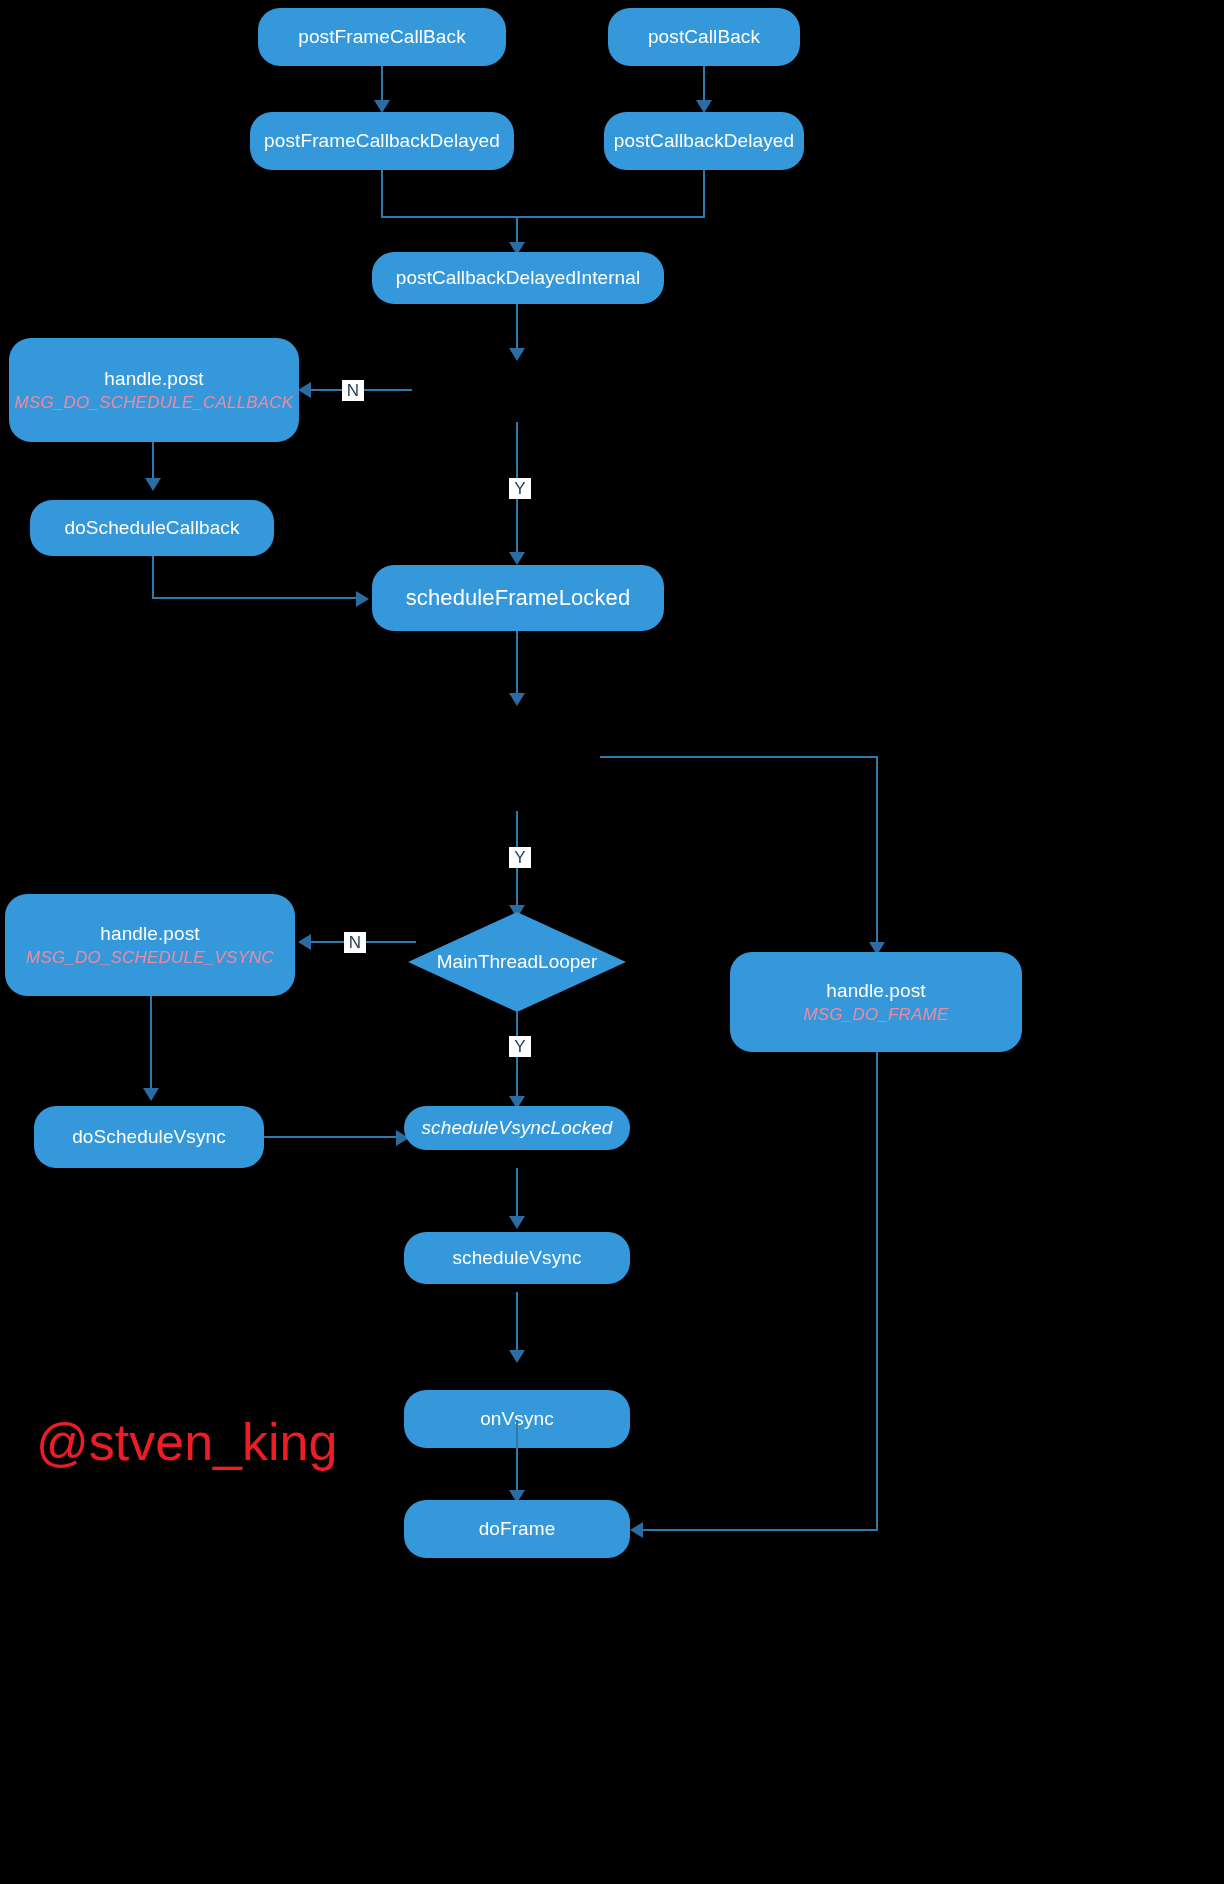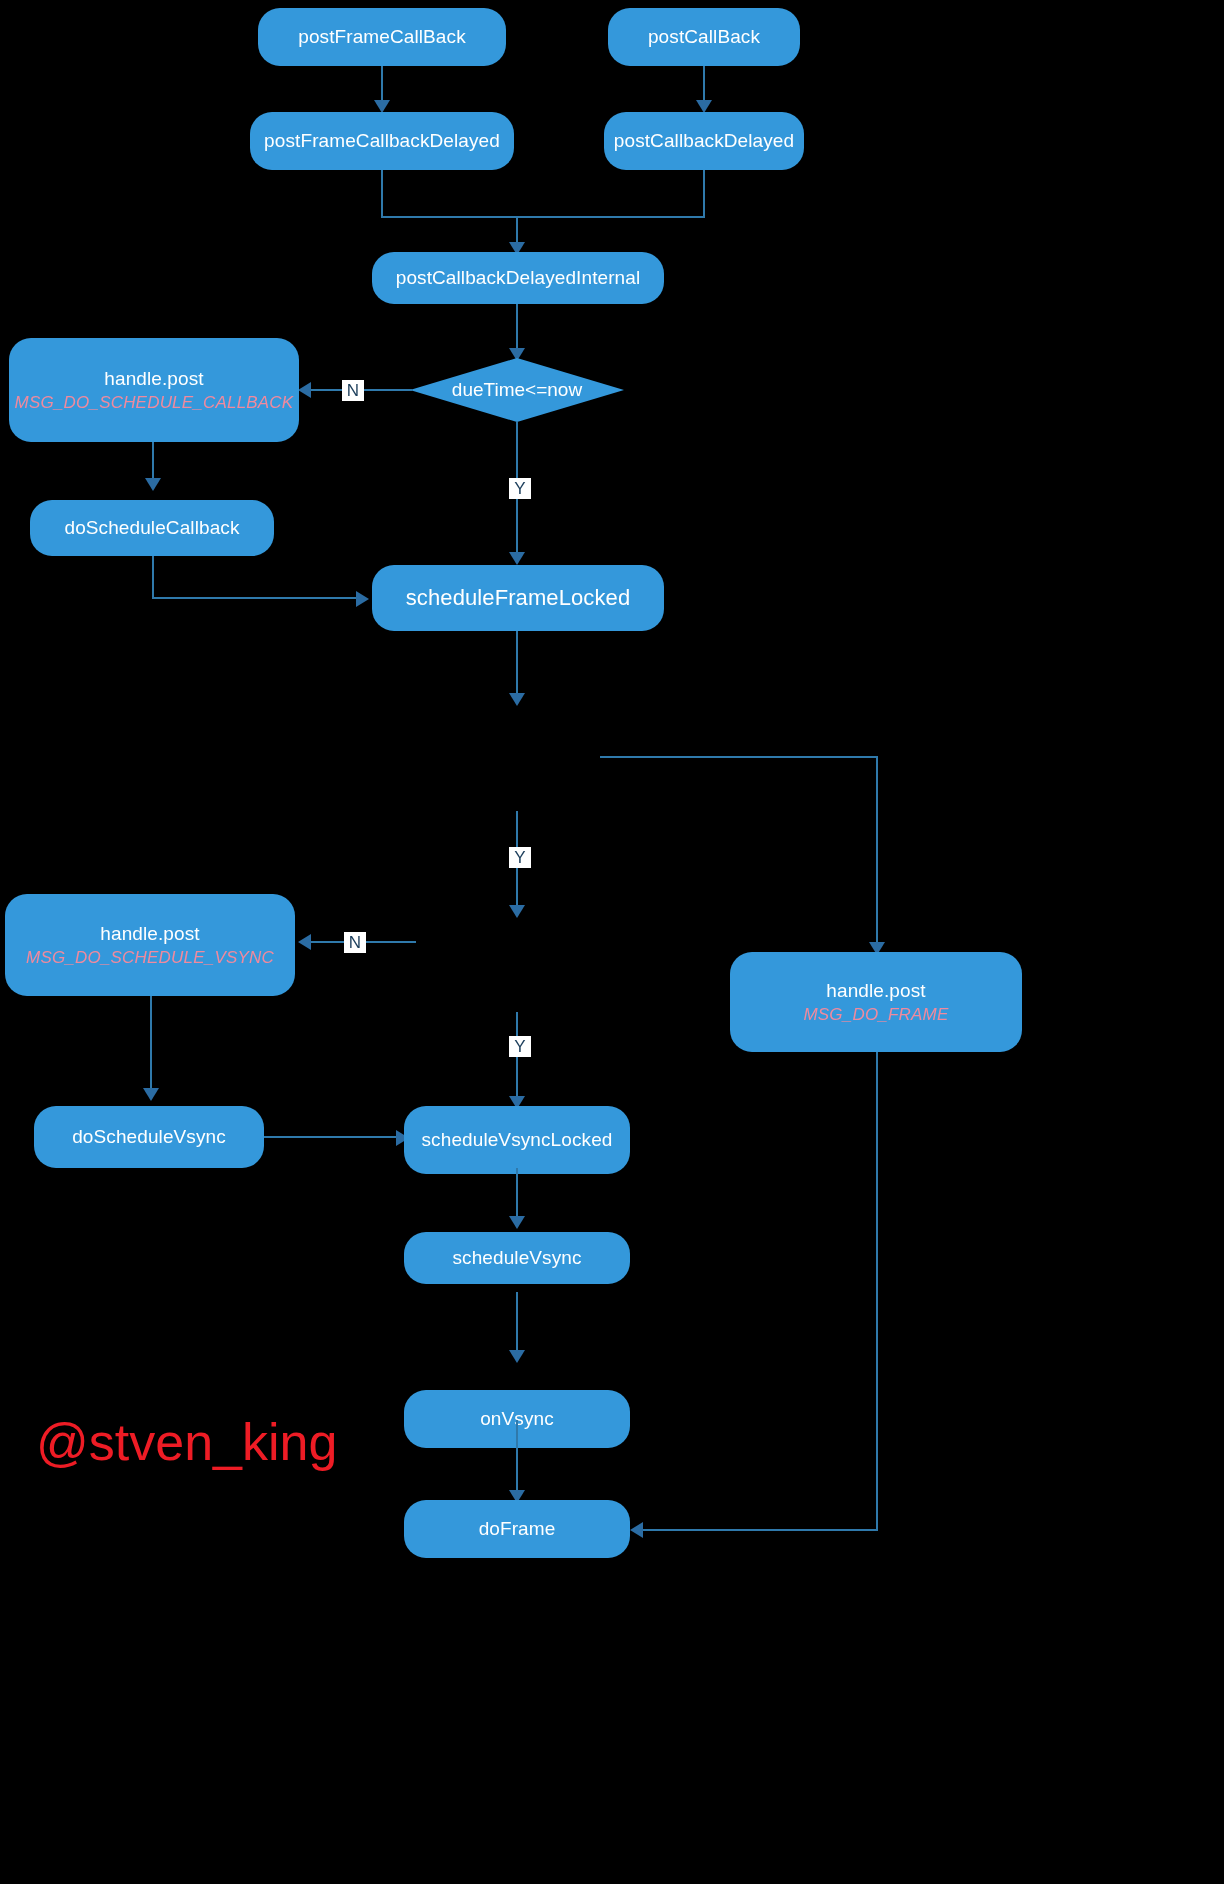--- a/index.html
+++ b/index.html
@@ -130,24 +130,20 @@
   <div class="conn vline" style="left:516px;top:216px;height:36px;"></div>
   <div class="arrow down" style="left:509px;top:242px;"></div>
 
   <div class="node" style="left:372px;top:252px;width:292px;height:52px;">
     <span class="main">postCallbackDelayedInternal</span>
   </div>
 
   <div class="conn vline" style="left:516px;top:304px;height:54px;"></div>
   <div class="arrow down" style="left:509px;top:348px;"></div>
 
-  <div class="diamond" style="left:410px;top:358px;width:214px;height:64px;">
-    <div class="shape"></div>
-    <div class="dlabel">dueTime&lt;=now</div>
-  </div>
 
   <div class="conn hline" style="left:308px;top:389px;width:104px;"></div>
   <div class="arrow left" style="left:298px;top:382px;"></div>
   <div class="edgelabel" style="left:342px;top:380px;width:16px;">N</div>
 
   <div class="conn vline" style="left:516px;top:422px;height:140px;"></div>
   <div class="arrow down" style="left:509px;top:552px;"></div>
   <div class="edgelabel" style="left:509px;top:478px;width:16px;">Y</div>
 
   <div class="node" style="left:9px;top:338px;width:290px;height:104px;">
@@ -175,20 +171,24 @@
 
 
   <div class="conn hline" style="left:600px;top:756px;width:278px;"></div>
   <div class="conn vline" style="left:876px;top:756px;height:196px;"></div>
   <div class="arrow down" style="left:869px;top:942px;"></div>
 
   <div class="conn vline" style="left:516px;top:811px;height:104px;"></div>
   <div class="arrow down" style="left:509px;top:905px;"></div>
   <div class="edgelabel" style="left:509px;top:847px;width:16px;">Y</div>
 
+  <div class="diamond" style="left:408px;top:912px;width:218px;height:100px;">
+    <div class="shape"></div>
+    <div class="dlabel">MainThreadLooper</div>
+  </div>
 
   <div class="conn hline" style="left:308px;top:941px;width:108px;"></div>
   <div class="arrow left" style="left:298px;top:934px;"></div>
   <div class="edgelabel" style="left:344px;top:932px;width:16px;">N</div>
 
   <div class="conn vline" style="left:516px;top:1012px;height:94px;"></div>
   <div class="arrow down" style="left:509px;top:1096px;"></div>
   <div class="edgelabel" style="left:509px;top:1036px;width:16px;">Y</div>
 
   <div class="node" style="left:5px;top:894px;width:290px;height:102px;">
@@ -208,21 +208,21 @@
   <div class="conn hline" style="left:640px;top:1529px;width:238px;"></div>
   <div class="arrow left" style="left:630px;top:1522px;"></div>
 
   <div class="node" style="left:34px;top:1106px;width:230px;height:62px;">
     <span class="main">doScheduleVsync</span>
   </div>
 
   <div class="conn hline" style="left:264px;top:1136px;width:136px;"></div>
   <div class="arrow right" style="left:396px;top:1130px;"></div>
 
-  <div class="node" style="left:404px;top:1106px;width:226px;height:68px;">
+  <div class="node" style="left:404px;top:1106px;width:226px;height:44px;font-style:italic;">
     <span class="main">scheduleVsyncLocked</span>
   </div>
 
   <div class="conn vline" style="left:516px;top:1168px;height:58px;"></div>
   <div class="arrow down" style="left:509px;top:1216px;"></div>
 
   <div class="node" style="left:404px;top:1232px;width:226px;height:52px;">
     <span class="main">scheduleVsync</span>
   </div>
 

